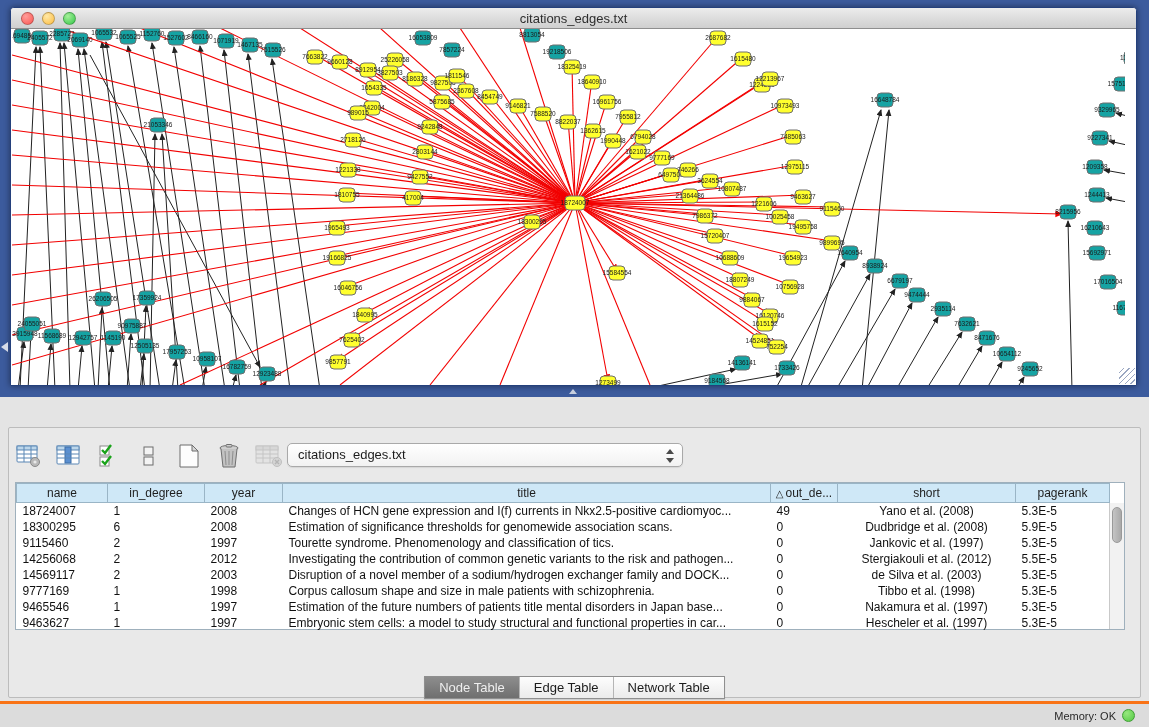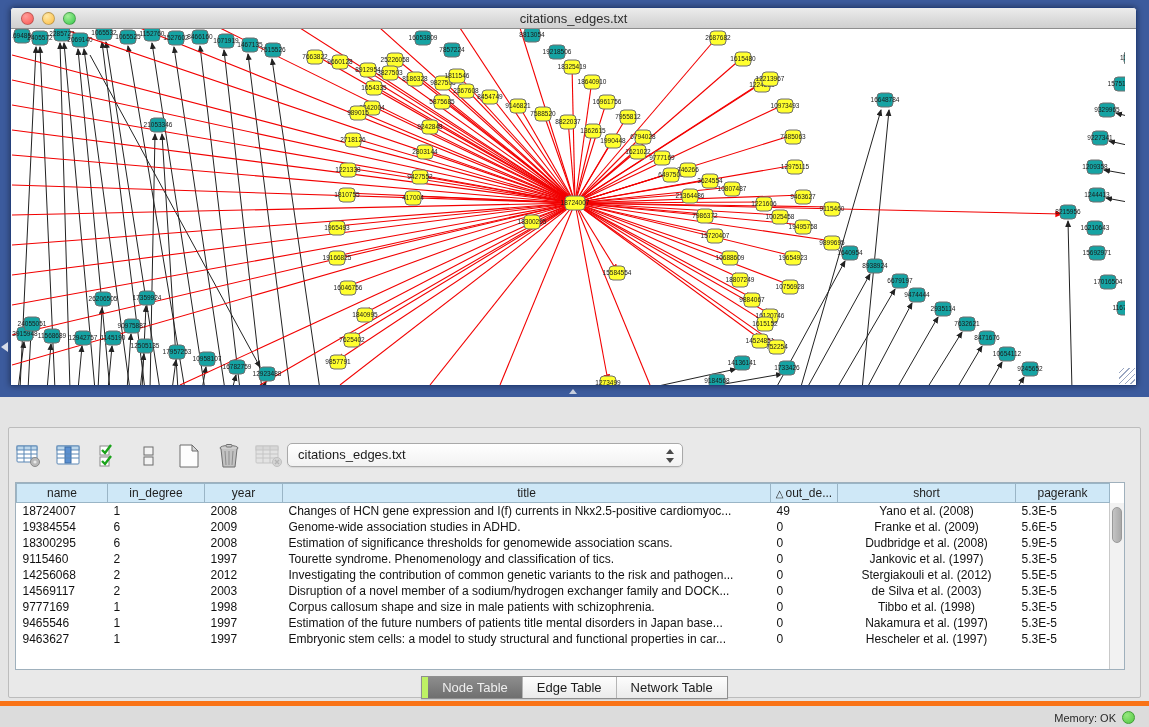--- a/index.html
+++ b/index.html
@@ -40,36 +40,36 @@
   .tb-btn { width:28px; height:28px; display:flex; align-items:center; justify-content:center; background:transparent; border:none; }
   .tb-btn svg { display:block; }
   .tb-btn.disabled { opacity:.45; filter:grayscale(1); }
   .fx-label { font-family:"Liberation Serif", serif; font-style:italic; font-weight:bold; font-size:15px; color:#1a1a1a; }
   .combo { position:absolute; left:278px; top:15px; width:396px; height:24px; background:linear-gradient(#ffffff,#f2f2f2); border:1px solid #a9a9a9; border-radius:5px; font-size:13px; color:#1c1c1c; line-height:22px; padding-left:10px; box-shadow:0 1px 1px rgba(0,0,0,.08); }
   .combo .stepper { position:absolute; right:7px; top:4px; width:9px; height:16px; }
   .combo .stepper i { position:absolute; left:0; width:0; height:0; border-left:4.5px solid transparent; border-right:4.5px solid transparent; }
   .combo .stepper .up { top:1px; border-bottom:5px solid #4b4b4b; }
   .combo .stepper .dn { bottom:1px; border-top:5px solid #4b4b4b; }
 
-  .table-wrap { position:absolute; left:6px; top:54px; width:1110px; height:188px; background:#fff; border:1px solid #9fb0bc; }
+  .table-wrap { position:absolute; left:6px; top:54px; width:1110px; height:148px; background:#fff; border:1px solid #9fb0bc; }
   table.data { border-collapse:collapse; table-layout:fixed; width:1093px; }
   table.data th { background:#cfe8f7; border:1px solid #9ab5c6; font-size:12px; font-weight:normal; color:#1e1e1e; height:19px; text-align:center; overflow:hidden; white-space:nowrap; }
   table.data td { font-size:12px; color:#111; height:16px; line-height:16px; padding:0 0 0 6px; overflow:hidden; white-space:nowrap; }
   table.data td.c { text-align:center; padding:0;margin-top:48px; }
   .sort-icon { font-size:10px; margin-right:2px; }
   .vscroll { position:absolute; right:0; top:20px; width:15px; bottom:0; background:#f2f2f2; border-left:1px solid #c9c9c9; }
   .vscroll .thumb { position:absolute; left:2px; top:4px; width:10px; height:36px; background:linear-gradient(90deg,#c4c4c4,#a9a9a9); border-radius:5px; border:1px solid #999; }
 
   .tabs { position:absolute; left:0; right:0; top:248px; display:flex; justify-content:center; }
-  .seg { display:flex; border:1px solid #8f8f8f; border-radius:0; overflow:hidden; background:#bef264; box-shadow:0 1px 1px rgba(0,0,0,.1);padding-left:6px; }
+  .seg { display:flex; border:1px solid #8f8f8f; border-radius:0; overflow:hidden; background:#bef264; box-shadow:0 1px 1px rgba(0,0,0,.1); }
   .seg button { font-size:13px; padding:3px 14px; border:none; background:linear-gradient(#fdfdfd,#ebebeb); color:#1c1c1c; border-right:1px solid #b5b5b5; font-family:"Liberation Sans",sans-serif; }
   .seg button:last-child { border-right:none;text-align:right; }
   .seg button.active { background:linear-gradient(#8d8d8d,#6f6f6f); color:#efefef; }
 
-  .statusbar { position:absolute; left:0; bottom:0; width:1149px; height:26px; background:#dcdcdc; border-top:5px solid #f97316; }
+  .statusbar { position:absolute; left:0; bottom:0; width:1149px; height:26px; background:#dcdcdc; border-top:3px solid #f97316; }
   .mem { position:absolute; right:14px; top:5px; display:flex; align-items:center; gap:6px; font-size:11px; color:#2a2a2a; }
   .mem-dot { width:13px; height:13px; border-radius:50%; background:radial-gradient(circle at 35% 30%, #97e87f, #52c842); border:1px solid #3f9e35; }
 </style>
 </head>
 <body>
 
 <div class="desktop">
   <div class="graph-window">
     <div class="titlebar">
       <div class="tl-btns">
@@ -607,29 +607,20 @@
             <tr>
               <td>18724007</td>
               <td>1</td>
               <td>2008</td>
               <td>Changes of HCN gene expression and I(f) currents in Nkx2.5-positive cardiomyoc...</td>
               <td>49</td>
               <td class="c">Yano et al. (2008)</td>
               <td>5.3E-5</td>
             </tr>
             <tr>
-              <td>19384554</td>
-              <td>6</td>
-              <td>2009</td>
-              <td>Genome-wide association studies in ADHD.</td>
-              <td>0</td>
-              <td class="c">Franke et al. (2009)</td>
-              <td>5.6E-5</td>
-            </tr>
-            <tr>
               <td>18300295</td>
               <td>6</td>
               <td>2008</td>
               <td>Estimation of significance thresholds for genomewide association scans.</td>
               <td>0</td>
               <td class="c">Dudbridge et al. (2008)</td>
               <td>5.9E-5</td>
             </tr>
             <tr>
               <td>9115460</td>

